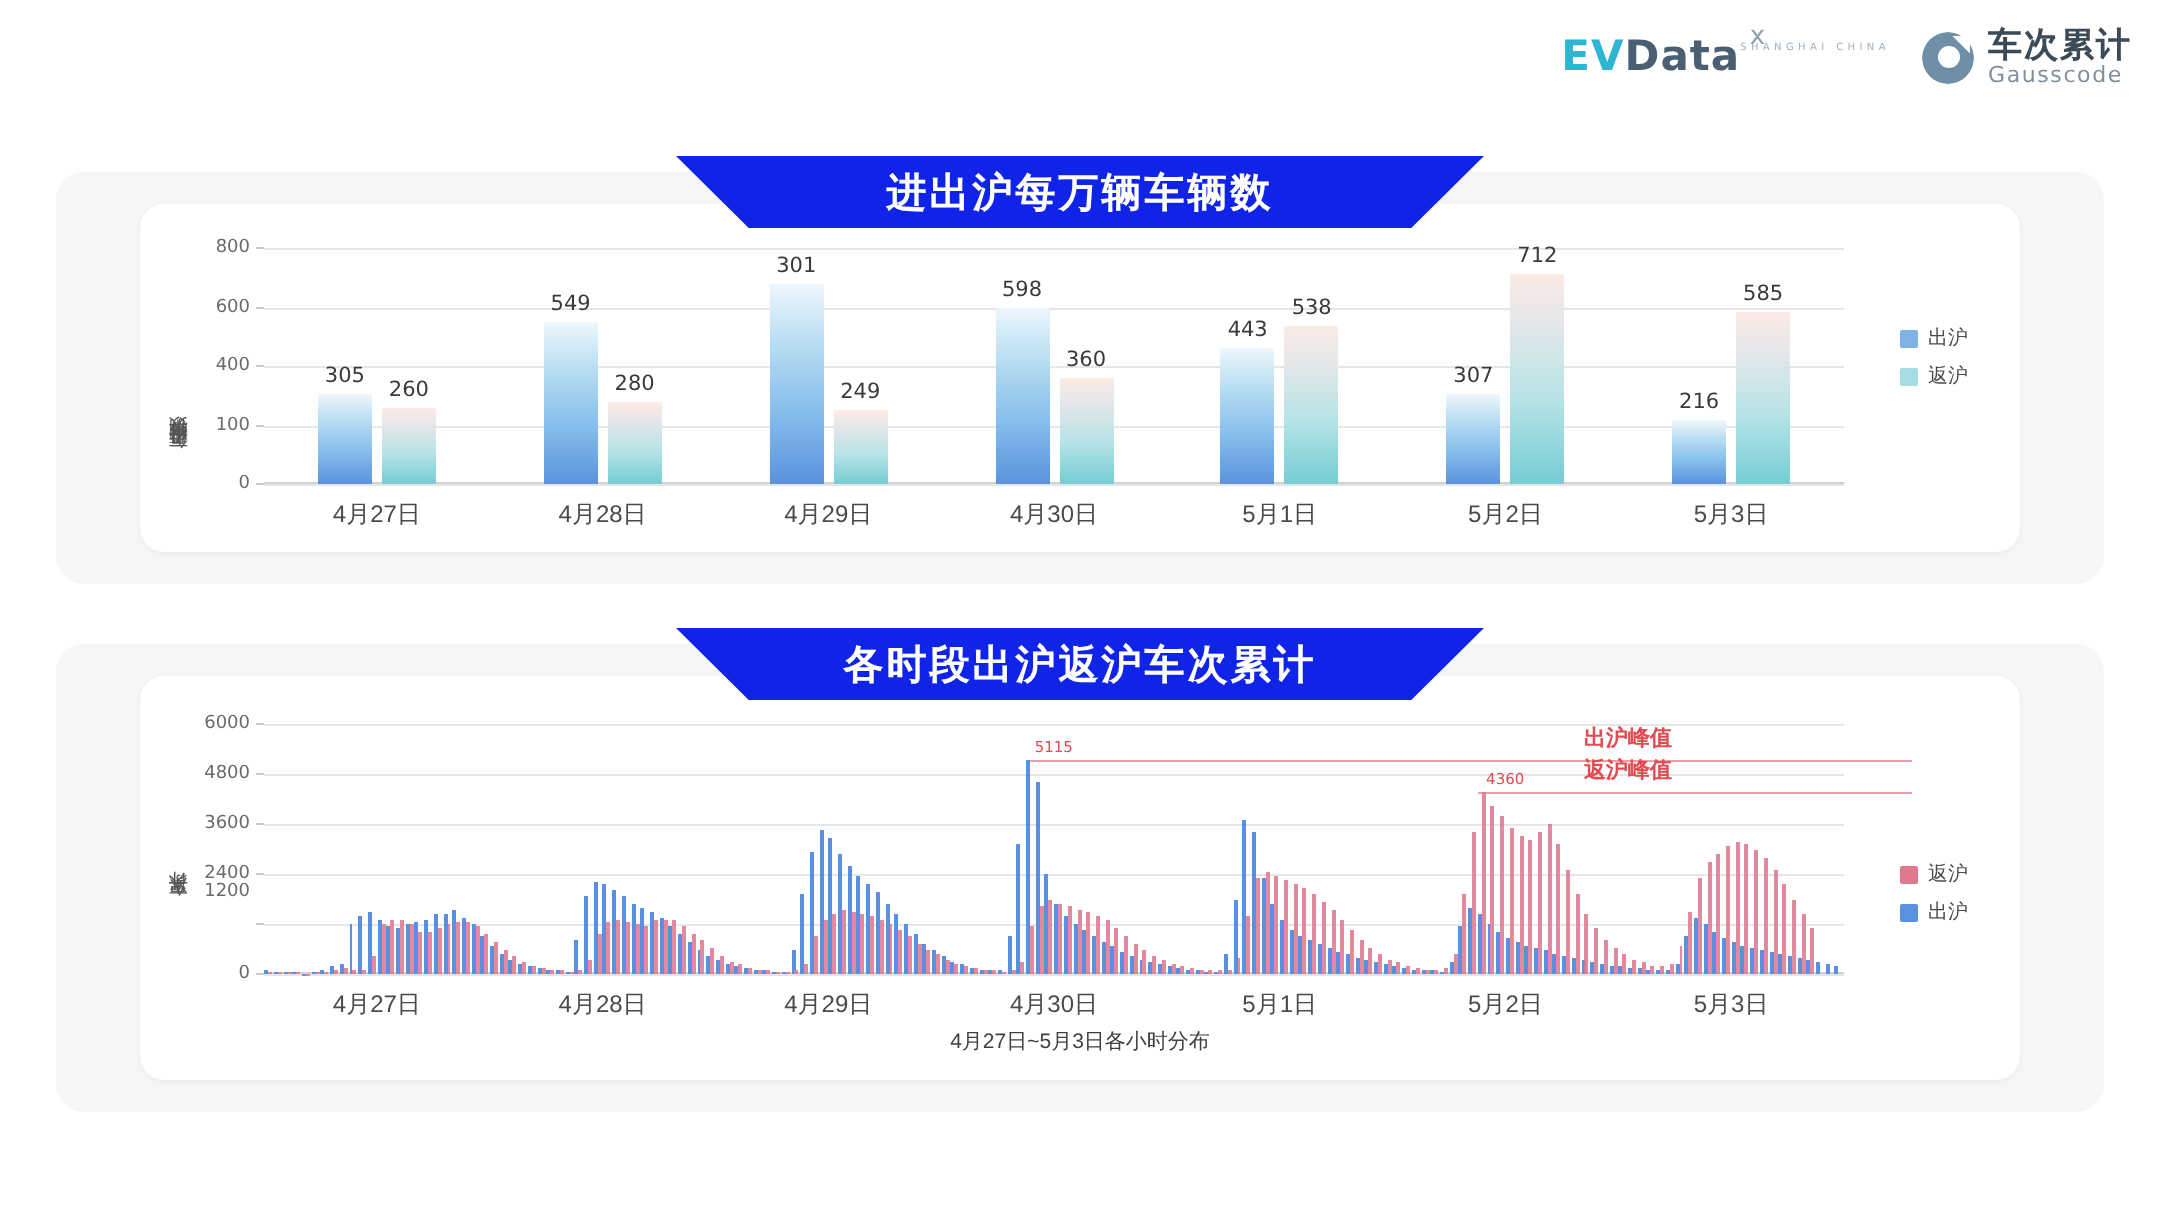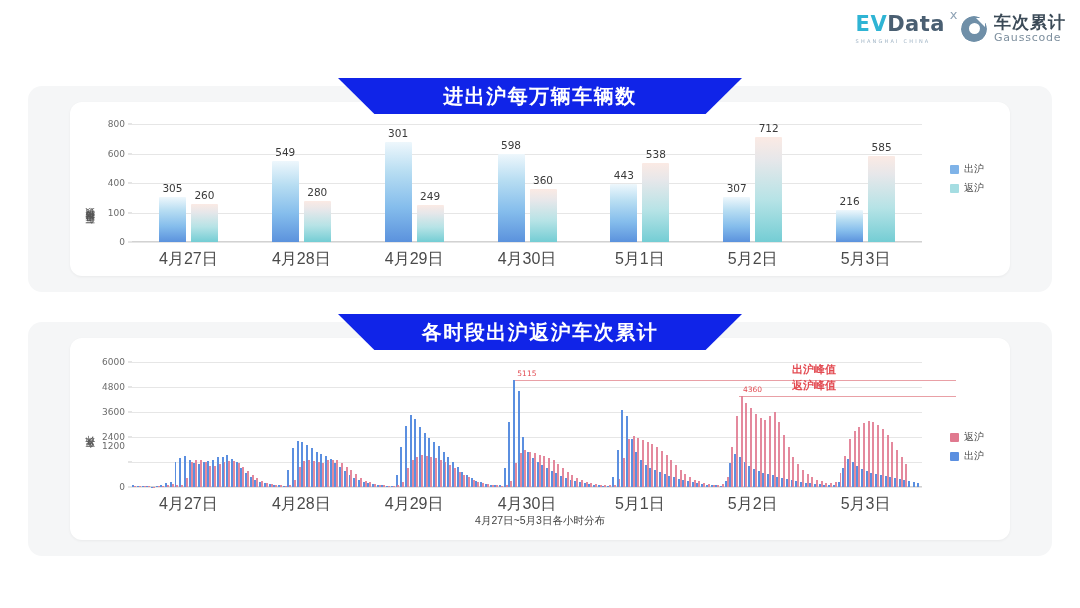--- a/index.html
+++ b/index.html
@@ -13,21 +13,21 @@
   }
 
   
   .brand-bar {
     position:absolute; top:0; left:0; width:1080px; height:62px;
   }
   .brand-group {
     position:absolute; right:14px; top:14px;
     display:flex; align-items:center; gap:16px;
   }
-  .evdata { display:flex; flex-direction:column; align-items:flex-start; }
+  .evdata { display:flex; flex-direction:row; align-items:flex-start; }
   .evdata-main {
     font-family:"DejaVu Sans",sans-serif;
     font-size:21px; font-weight:700; letter-spacing:.5px;
     color:#4a5f72; line-height:1; position:relative;
   }
   .evdata-main .ev-e { color:#2fb4d4; }
   .evdata-main .ev-v { color:#2fb4d4; }
   .evdata-x {
     position:absolute; right:-13px; top:-6px;
     font-size:13px; color:#8fa3b5; font-weight:400;
@@ -106,21 +106,21 @@
     position:absolute; right:100%; width:4px; height:1px; background:#ccc;
     transform:translateY(-0.5px);
   }
   .yaxis-title {
     position:absolute; font-size:9.5px; color:#555;
     writing-mode:vertical-rl; transform:rotate(180deg);
     white-space:nowrap; letter-spacing:1px;
   }
   .xtick-label {
     position:absolute; top:calc(100% + 7px);
-    font-size:16px; color:#4a4a4a; transform:translateX(-50%);
+    font-size:12px; color:#4a4a4a; transform:translateX(-50%);
     white-space:nowrap;
   }
   .axis-line {
     position:absolute; left:0; bottom:0; width:100%; height:1px; background:#d2d2d2;
   }
   .legend {
     position:absolute; display:flex; flex-direction:column; gap:5px;
   }
   .legend-row { display:flex; align-items:center; gap:5px; }
   .legend-swatch { width:9px; height:9px; border-radius:1px; }
@@ -222,21 +222,21 @@
           <div class="bar-value">249</div>
         </div>
         <div class="xtick-label" style="left: 282.143px;">4月29日</div>
         <div class="bar out" style="left: 365.5px; height: 88.205px;">
           <div class="bar-value">598</div>
         </div>
         <div class="bar ret" style="left: 397.5px; height: 53.1px;">
           <div class="bar-value">360</div>
         </div>
         <div class="xtick-label" style="left: 395px;">4月30日</div>
-        <div class="bar out" style="left: 478.357px; height: 58px;">
+        <div class="bar out" style="left: 478.357px; height: 68px;">
           <div class="bar-value">443</div>
         </div>
         <div class="bar ret" style="left: 510.357px; height: 79.355px;">
           <div class="bar-value">538</div>
         </div>
         <div class="xtick-label" style="left: 507.857px;">5月1日</div>
         <div class="bar out" style="left: 591.214px; height: 45.2825px;">
           <div class="bar-value">307</div>
         </div>
         <div class="bar ret" style="left: 623.214px; height: 105.02px;">

